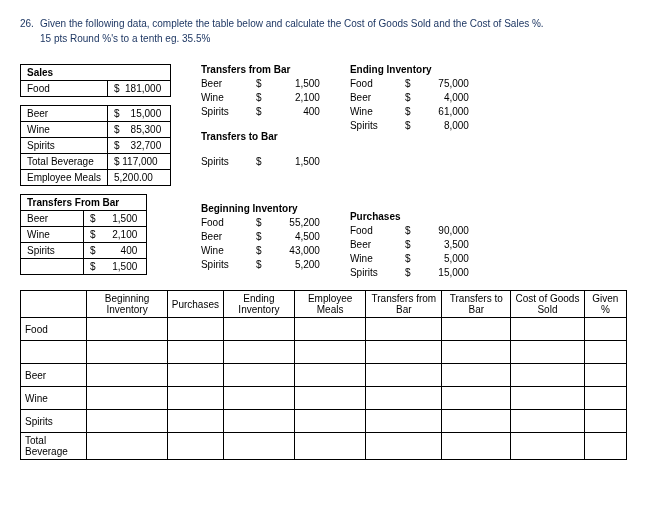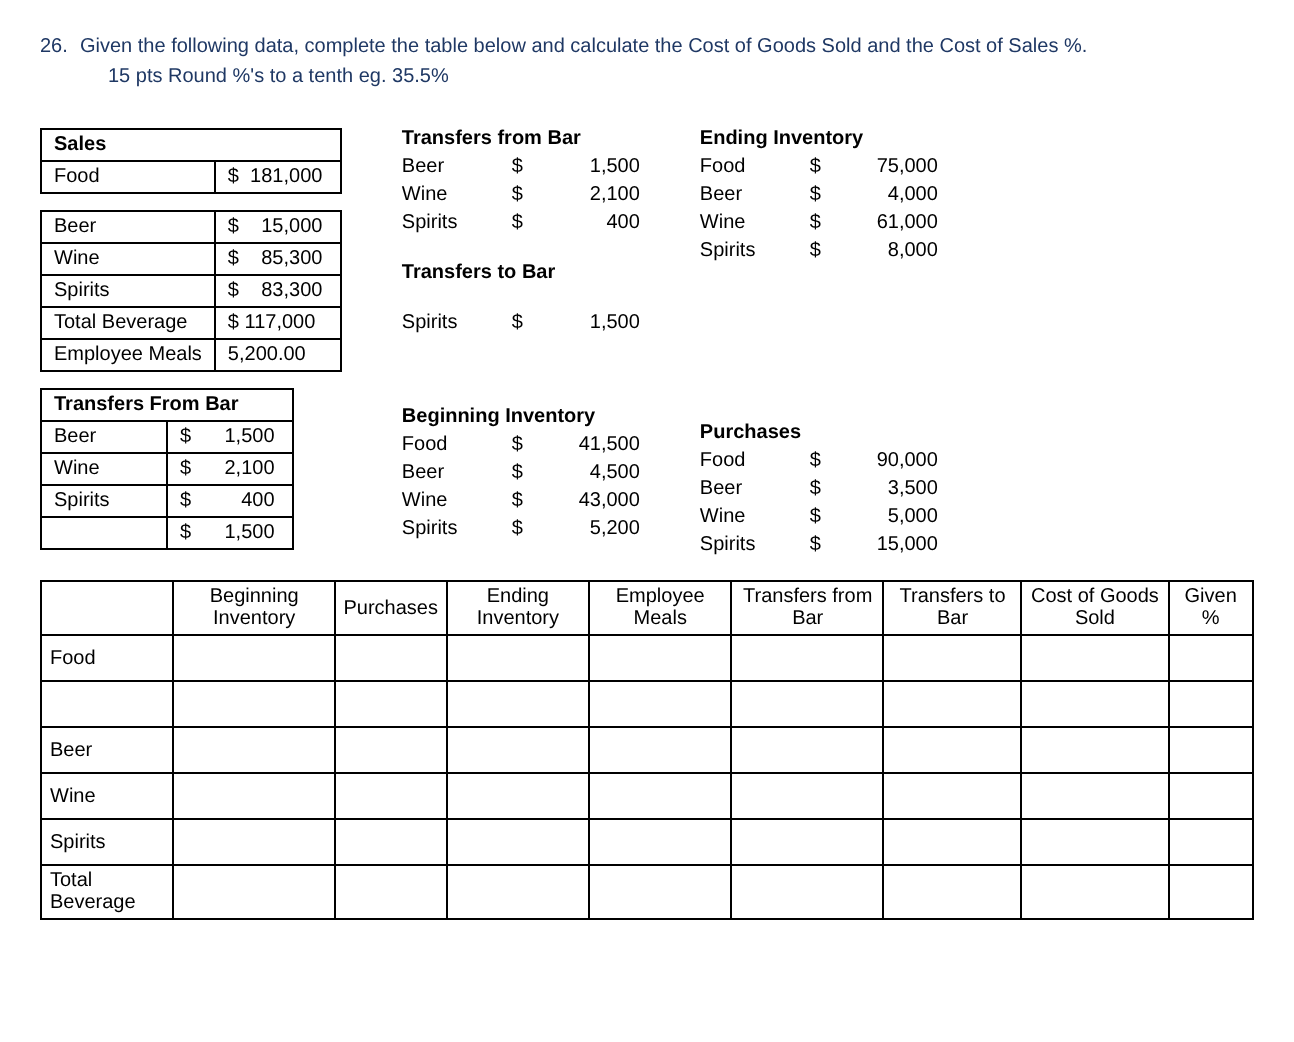--- a/index.html
+++ b/index.html
@@ -1,18 +1,18 @@
 <!DOCTYPE html>
 <html><head>
 <meta charset="utf-8">
 <style>
 body{font-family:Arial,sans-serif;font-size:11px;color:#000;margin:0;padding:16px 20px;width:647px;box-sizing:border-box;}
 .q{color:#1f3864;font-size:10px;margin-bottom:18px;line-height:1.5;}
 .q .num{display:inline-block;width:20px;}
-.q .sub{margin-left:34px;}
+.q .sub{margin-left:20px;}
 .grid{display:flex;gap:30px;margin-bottom:12px;}
 table{border-collapse:collapse;}
 .box td,.box th{border:1px solid #000;padding:2px 6px;font-size:10px;text-align:left;min-width:50px;}
 .num-r{text-align:right;}
 .label{font-weight:bold;font-size:10px;}
 .dcol{display:flex;flex-direction:column;gap:3px;font-size:10px;}
 .dcol .row{display:flex;}
 .dcol .hdr{font-weight:bold;}
 .dcol .k{width:55px;}
 .dcol .c{width:14px;}
@@ -50,21 +50,21 @@
 <tr>
             <td>Beer</td>
             <td class="num-r"><span>$</span>&nbsp;&nbsp;&nbsp;&nbsp;<span>15,000</span></td>
           </tr>
 <tr>
             <td>Wine</td>
             <td class="num-r"><span>$</span>&nbsp;&nbsp;&nbsp;&nbsp;<span>85,300</span></td>
           </tr>
 <tr>
             <td>Spirits</td>
-            <td class="num-r"><span>$</span>&nbsp;&nbsp;&nbsp;&nbsp;<span>83,300</span></td>
+            <td class="num-r"><span>$</span>&nbsp;&nbsp;&nbsp;&nbsp;<span>32,700</span></td>
           </tr>
 <tr>
             <td>Total Beverage</td>
             <td class="num-r">$  117,000</td>
           </tr>
 <tr>
             <td>Employee Meals</td>
             <td class="num-r">5,200.00</td>
           </tr>
 </tbody>
@@ -120,21 +120,21 @@
         <span class="c">$</span>
         <span class="v">1,500</span>
       </div>
 <div class="spacer"></div>
       <div class="spacer"></div>
       <div class="spacer"></div>
 <div class="row hdr">Beginning Inventory</div>
 <div class="row">
         <span class="k">Food</span>
         <span class="c">$</span>
-        <span class="v">41,500</span>
+        <span class="v">55,200</span>
       </div>
 <div class="row">
         <span class="k">Beer</span>
         <span class="c">$</span>
         <span class="v">4,500</span>
       </div>
 <div class="row">
         <span class="k">Wine</span>
         <span class="c">$</span>
         <span class="v">43,000</span>

